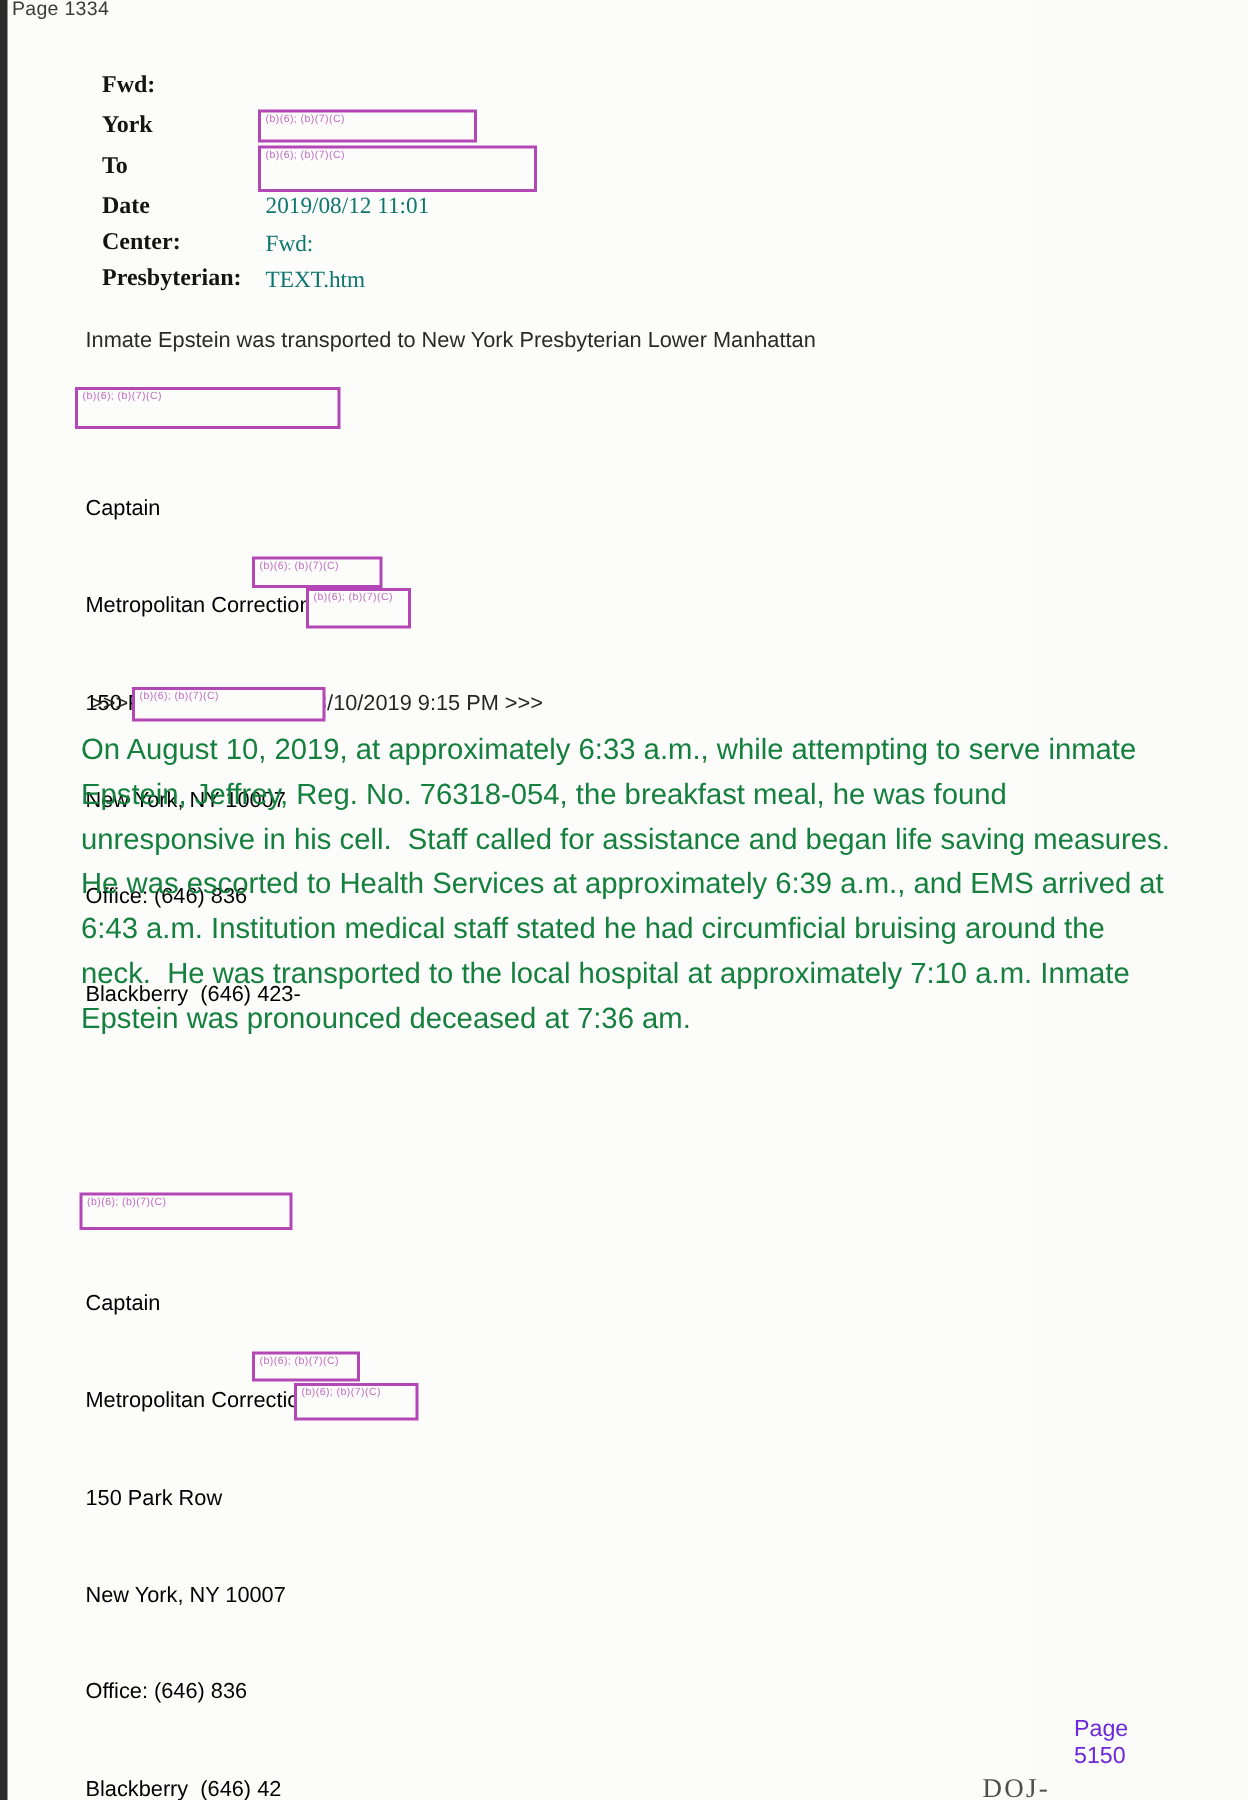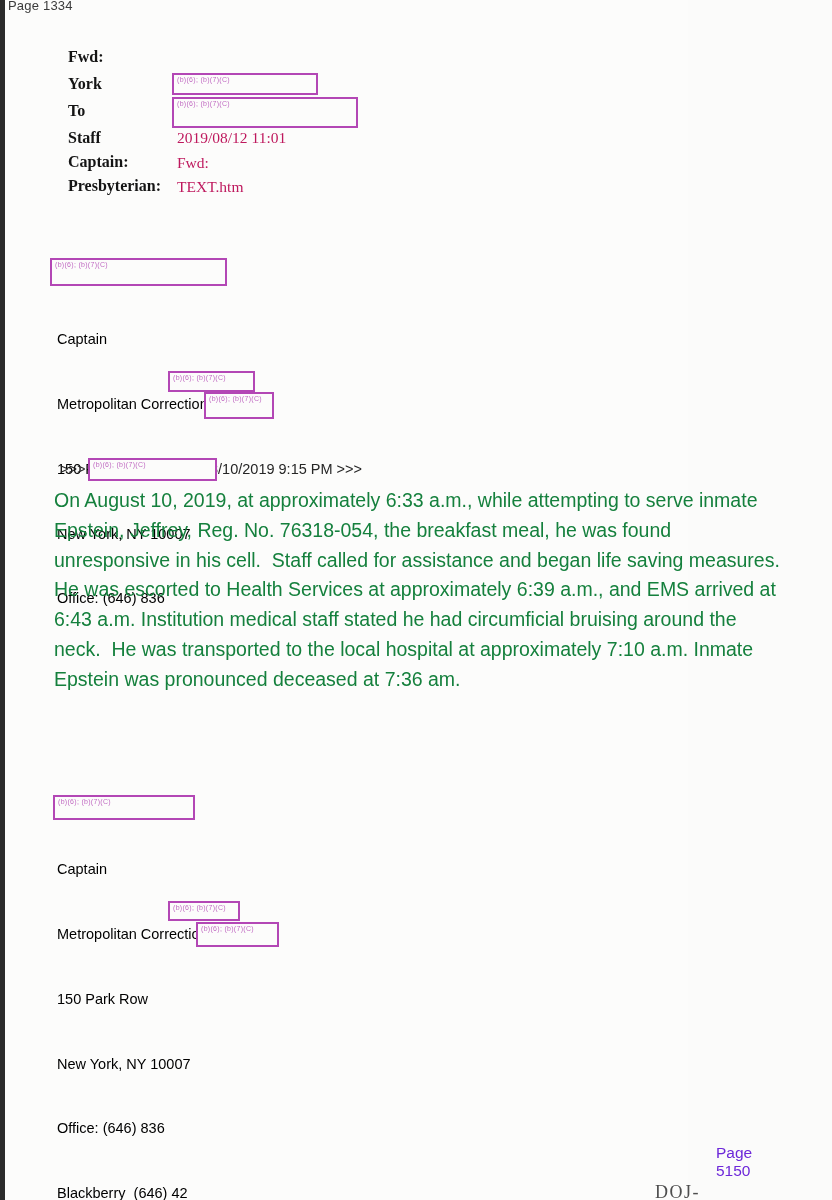--- a/index.html
+++ b/index.html
@@ -26,21 +26,21 @@
 
   
   .hdr-label {
     position:absolute; left:68px;
     font-family:"Liberation Serif", serif;
     font-weight:bold; font-size:16px; color:#141414;
   }
   .hdr-value {
     position:absolute; left:177px;
     font-family:"Liberation Serif", serif;
-    font-size:15.5px; color:#be185d;
+    font-size:15.5px; color:#0f766e;
   }
 
   
   .red {
     position:absolute;
     border:2px solid #b347b5;
     background:#fcfcfb;
     z-index:5;
   }
   .red .red-label {
@@ -93,39 +93,41 @@
   <div class="hdr-label" style="top:75px">York</div>
   <div class="red" style="left:172px; top:73px; width:146px; height:22px">
     <span class="red-label">(b)(6); (b)(7)(C)</span>
   </div>
 
   <div class="hdr-label" style="top:102px">To</div>
   <div class="red" style="left:172px; top:97px; width:186px; height:31px">
     <span class="red-label">(b)(6); (b)(7)(C)</span>
   </div>
 
-  <div class="hdr-label" style="top:129px">Staff</div>
+  <div class="hdr-label" style="top:129px">Date</div>
   <div class="hdr-value" style="top:129px">2019/08/12 11:01</div>
 
-  <div class="hdr-label" style="top:153px">Captain:</div>
+  <div class="hdr-label" style="top:153px">Center:</div>
   <div class="hdr-value" style="top:154px">Fwd:</div>
 
   <div class="hdr-label" style="top:177px">Presbyterian:</div>
   <div class="hdr-value" style="top:178px">TEXT.htm</div>
 
+  <div class="body-text" style="left:57px; top:219px">Inmate Epstein was transported to New York Presbyterian Lower Manhattan</div>
 
   <div class="red" style="left:50px; top:258px; width:177px; height:28px">
     <span class="red-label">(b)(6); (b)(7)(C)</span>
   </div>
   <div class="sig-block" style="top:286px">
     <div>Captain</div>
     <div>Metropolitan Correctional Center</div>
     <div>150 Park Row</div>
     <div>New York, NY 10007</div>
     <div>Office: (646) 836</div>
+    <div>Blackberry  (646) 423-</div>
   </div>
   <div class="red" style="left:168px; top:371px; width:87px; height:21px">
     <span class="red-label">(b)(6); (b)(7)(C)</span>
   </div>
   <div class="red" style="left:204px; top:392px; width:70px; height:27px">
     <span class="red-label">(b)(6); (b)(7)(C)</span>
   </div>
 
   <div class="quote-line" style="left:60px; top:461px">&gt;&gt;&gt;</div>
   <div class="quote-line" style="left:210px; top:461px">8/10/2019 9:15 PM &gt;&gt;&gt;</div>

